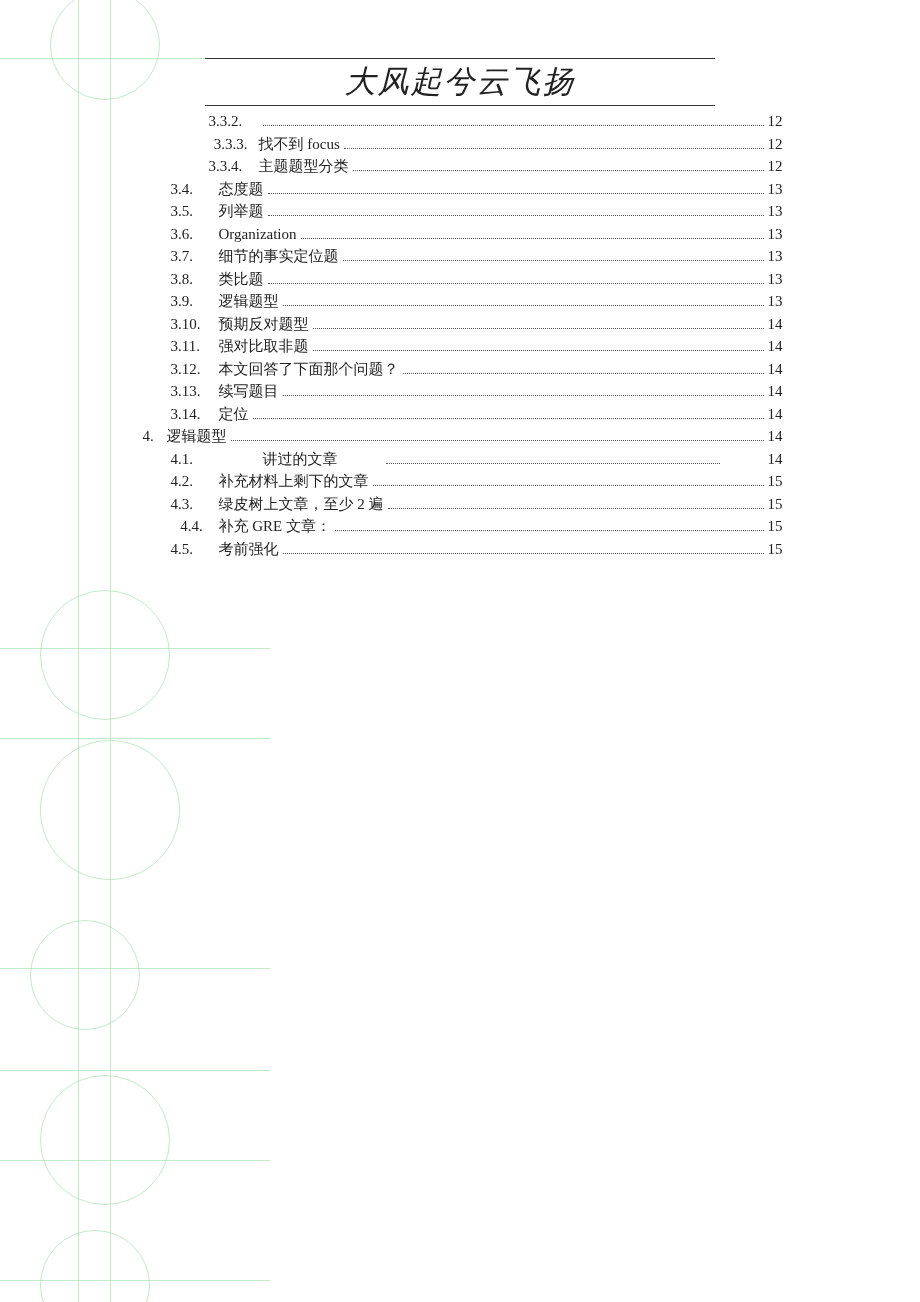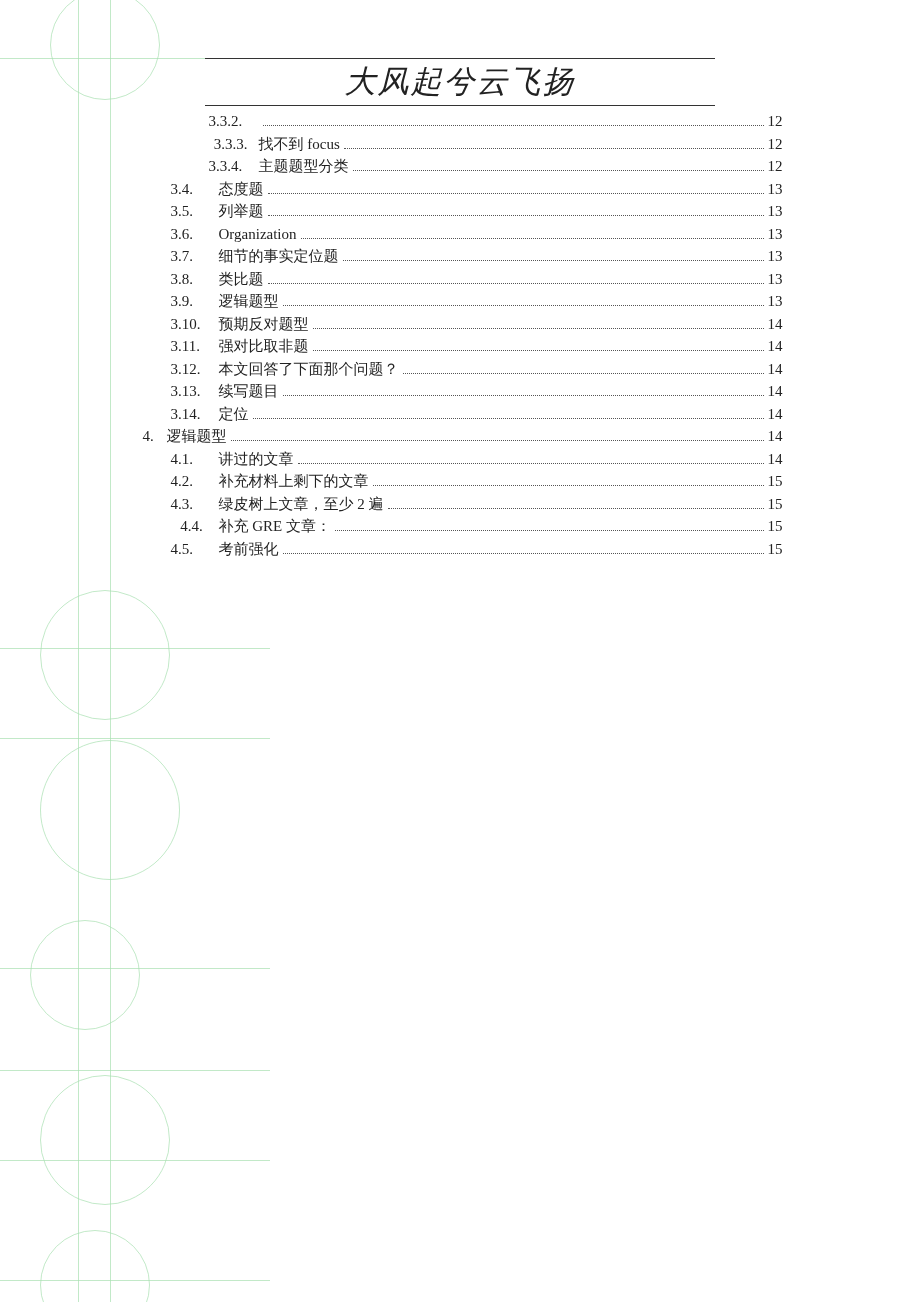--- a/index.html
+++ b/index.html
@@ -192,21 +192,21 @@
         <span class="toc-text">定位</span>
         <span class="toc-dots"></span>
         <span class="toc-page">14</span>
       </div>
       <div class="toc-row" style="padding-left: 0px;">
         <span class="toc-num" style="min-width: 24px;">4.</span>
         <span class="toc-text">逻辑题型</span>
         <span class="toc-dots"></span>
         <span class="toc-page">14</span>
       </div>
-      <div class="toc-row" style="padding-left: 28px;">
+      <div class="toc-row" style="padding-left: 28px; gap: 44px;">
         <span class="toc-num" style="min-width: 48px;">4.1.</span>
         <span class="toc-text">讲过的文章</span>
         <span class="toc-dots"></span>
         <span class="toc-page">14</span>
       </div>
       <div class="toc-row" style="padding-left: 28px;">
         <span class="toc-num" style="min-width: 48px;">4.2.</span>
         <span class="toc-text">补充材料上剩下的文章</span>
         <span class="toc-dots"></span>
         <span class="toc-page">15</span>

